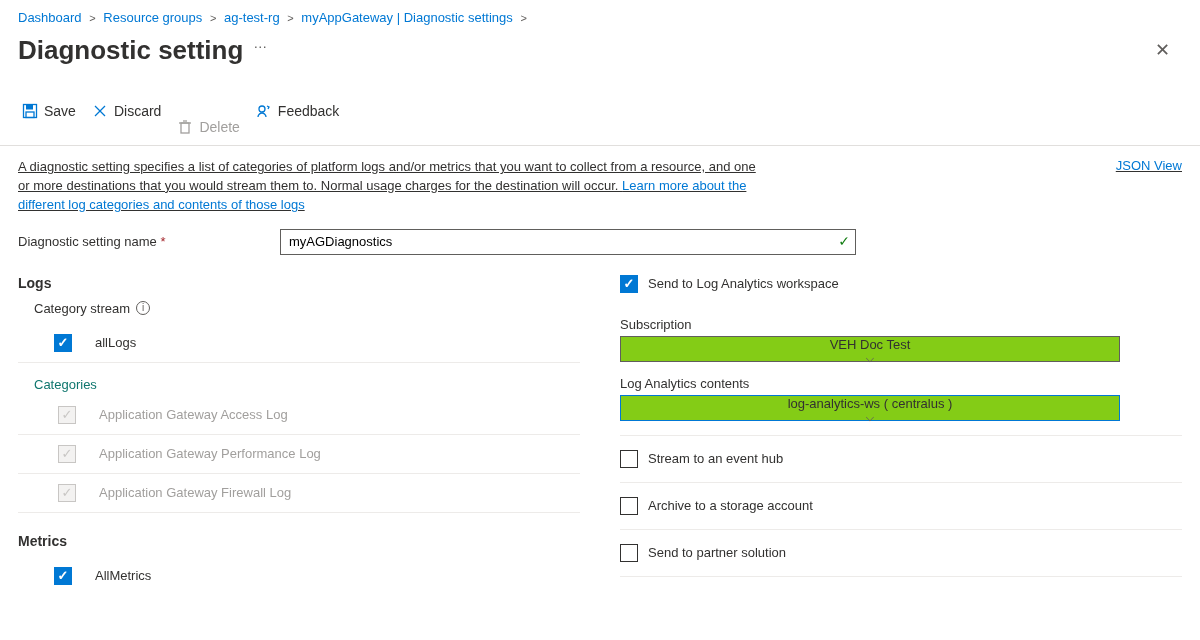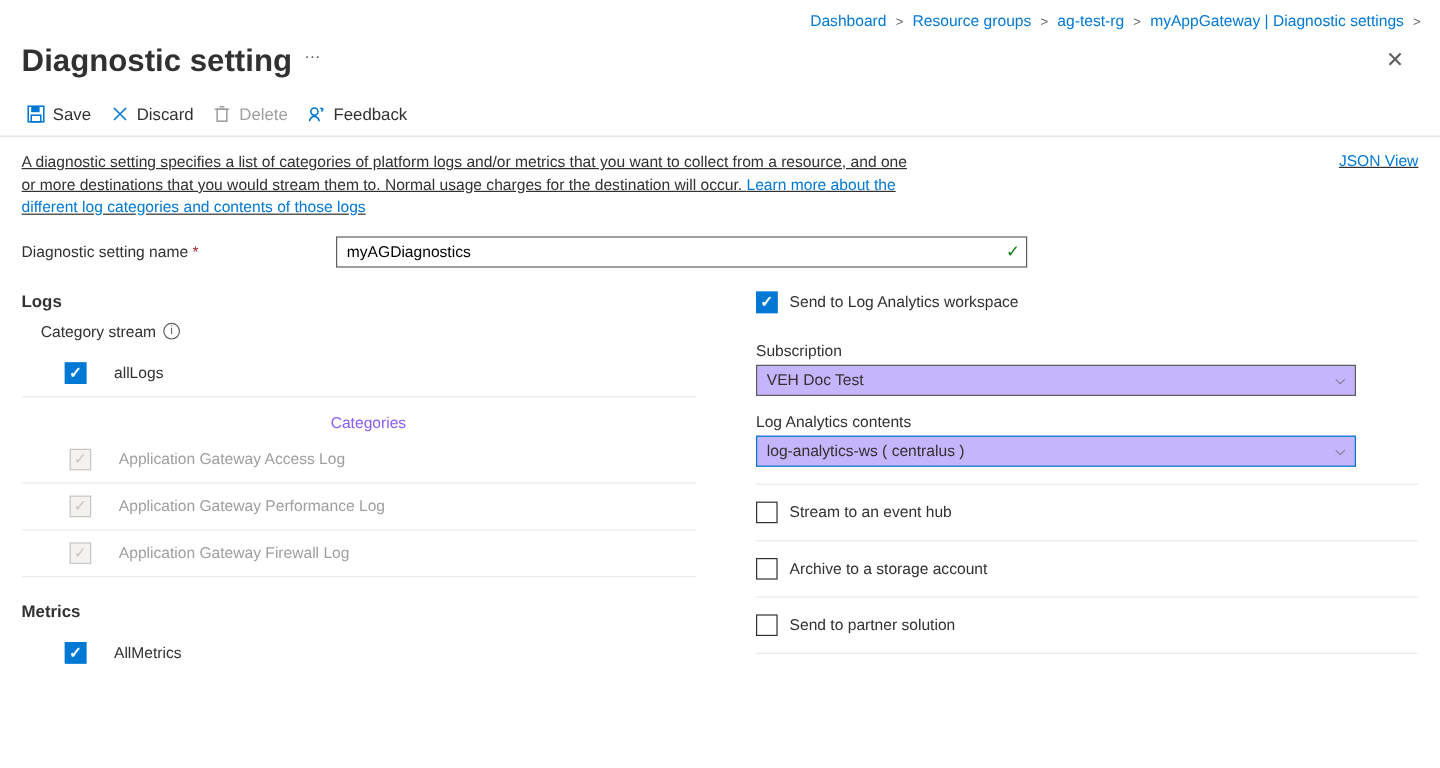--- a/index.html
+++ b/index.html
@@ -6,41 +6,40 @@
   body {
     font-family: "Segoe UI", -apple-system, BlinkMacSystemFont, sans-serif;
     font-size: 13px;
     color: #323130;
     background: #fff;
     width: 1200px;
     height: 640px;
     overflow: hidden;
   }
   .breadcrumb {
-    padding: 10px 12px 4px 18px;
+    padding: 10px 30px 4px 18px;
     font-size: 13px;
-    text-align: right;
   }
   .breadcrumb a { color: #0078d4; text-decoration: none; cursor: pointer; }
   .breadcrumb .sep { color: #605e5c; margin: 0 4px; font-size: 11px; }
   .title-row {
     display: flex; align-items: center; justify-content: space-between;
     padding: 4px 18px 6px 18px;
   }
   h1 { font-size: 26px; font-weight: 600; color: #323130; }
   .title-left { display: flex; align-items: flex-start; gap: 10px; }
   .dots { color: #605e5c; letter-spacing: 2px; cursor: pointer; font-size:14px;}
   .close { font-size: 18px; color: #605e5c; cursor: pointer; padding: 6px 12px; }
   .toolbar {
     display: flex; align-items: center; gap: 16px;
     padding: 14px 18px 10px 22px;
     border-bottom: 1px solid #e1dfdd;
   }
   .tool-btn { display: flex; align-items: center; gap: 6px; color: #323130; cursor: pointer; font-size:14px;}
-  .tool-btn.disabled { color: #a19f9d; cursor: default; }
+  .tool-btn.disabled { color: #a19f9d; cursor: default; margin-top: 32px; }
   .tool-btn svg { width: 16px; height: 16px; }
   .intro {
     display: flex; justify-content: space-between; align-items: flex-start;
     padding: 12px 18px 8px 18px;
     text-decoration: underline;
   }
   .intro-text { max-width: 740px; font-size: 13px; line-height: 1.45; color: #323130; }
   .intro-text a { color: #0078d4; text-decoration: none; cursor: pointer; }
   .json-view { color: #0078d4; font-size: 13px; cursor: pointer; white-space: nowrap; margin-left: 25px; }
   .name-row { display: flex; align-items: center; padding: 6px 18px 14px 18px; gap: 12px; }
@@ -72,35 +71,35 @@
     width: 18px; height: 18px; border: 1px solid #323130;
     display: inline-flex; align-items: center; justify-content: center;
     cursor: pointer; flex-shrink: 0; background:#fff;
   }
   .checkbox.checked { background: #0078d4; border-color: #0078d4; }
   .checkbox.checked::after { content: "✓"; color: #fff; font-size: 13px; font-weight: bold; }
   .checkbox.disabled { border-color: #c8c6c4; background: #f3f2f1; cursor: default; }
   .checkbox.disabled::after { content: "✓"; color: #c8c6c4; font-size: 13px; }
   .check-label { font-size: 13px; color: #323130; }
   .check-label.disabled { color: #a19f9d; }
-  .cat-h { font-size: 13px; color: #8b5cf6; margin: 14px 0 4px 16px; text-align: center; }
+  .cat-h { font-size: 13px; color: #0f766e; margin: 14px 0 4px 16px; }
   .metrics-h { font-weight: 600; font-size: 14px; margin: 20px 0 8px 0; }
-  .dest-block { margin-left: 10px; }
+  .dest-block { }
   .dest-row {
     display:flex; align-items:center; gap:10px;
     padding: 14px 0 14px 0;
     border-bottom: 1px solid #edebe9;
   }
   .dest-row.first { padding-top: 6px; }
   .sub-field { margin: 10px 0 2px 0; }
   .field-label { font-size: 13px; color: #323130; margin-bottom: 4px; display:block; }
   .select {
     width: 500px; height: 26px; border: 1px solid #605e5c;
     display:flex; align-items:center; justify-content:space-between;
-    padding: 0 8px; cursor: pointer; background:#c4b5fd;
+    padding: 0 8px; cursor: pointer; background:#84cc16;flex-direction:column;
   }
   .select.highlight { border-color: #0078d4; }
   .chevron { color: #605e5c; font-size: 11px; }
   .col.right { padding-top: 0; }
 </style>
 </head>
 <body>
 
 <div class="breadcrumb">
   <a>Dashboard</a>

